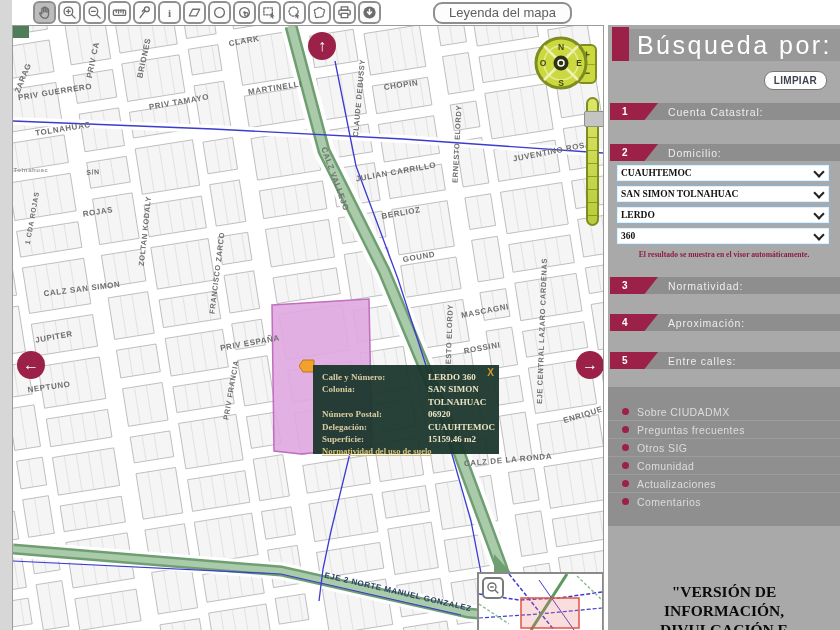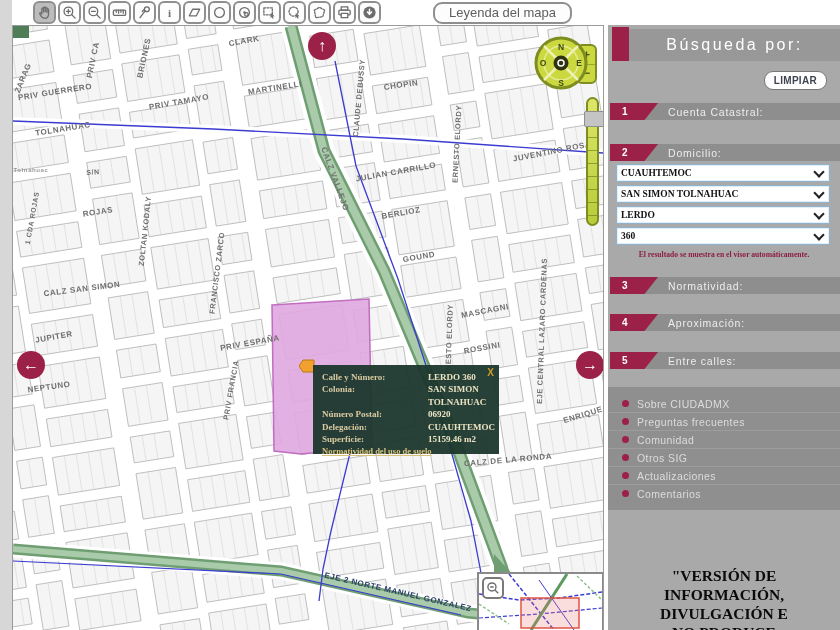--- a/index.html
+++ b/index.html
@@ -51,38 +51,38 @@
   
   .inset{position:absolute;right:-1px;bottom:-1px;width:127px;height:60px;background:#fff;
          border:2px solid #8a8a8a;box-sizing:border-box;}
   .inset-zoom{position:absolute;left:3px;top:3px;width:22px;height:22px;border:2px solid #7a7a7a;
               border-radius:5px;background:#fff;box-sizing:border-box;display:flex;align-items:center;justify-content:center;padding:0;}
   
   .sidebar{position:absolute;left:608px;top:25px;width:232px;height:605px;background:#a9a9a9;overflow:hidden;}
   .sb-title-row{position:relative;height:34px;margin-top:2px;}
   .sb-title-accent{position:absolute;left:4px;top:0;width:17px;height:34px;background:#9c2148;}
   .sb-title-band{position:absolute;left:21px;right:0;top:2px;height:32px;background:#989898;color:#fff;
-                 font-size:16px;display:flex;align-items:center;justify-content:center;letter-spacing:2.5px;}
+                 font-size:25px;display:flex;align-items:center;justify-content:center;letter-spacing:2.5px;}
   .sb-clear-row{display:flex;justify-content:flex-end;margin:10px 13px 0 0;}
   .clear-btn{background:#fdfdfd;border:1px solid #777;border-radius:9px;font-size:10px;font-weight:bold;
              color:#3f4450;padding:3px 9px;letter-spacing:.3px;font-family:"Liberation Sans",sans-serif;}
   .secbar{position:relative;margin-left:4px;height:17px;background:#8e8e8e;display:flex;align-items:center;
           color:#ededed;font-size:10.5px;padding-left:56px;letter-spacing:.8px;box-sizing:border-box;}
   .secnum{position:absolute;left:-2px;top:0;width:48px;height:17px;background:#9c2148;color:#fff;
           font-size:10px;font-weight:bold;display:flex;align-items:center;padding-left:12px;box-sizing:border-box;
           clip-path:polygon(0 0,100% 0,72% 100%,0 100%);}
   .mt13{margin-top:13px}.mt24{margin-top:24px}.mt18{margin-top:18px}.mt20{margin-top:20px}.mt21{margin-top:21px}
   .sel{margin:3px 10px 0 8px;height:16px;border:1px solid #8fb3cc;box-shadow:inset 0 0 0 1px #e3eef6;
        background:#fff;display:flex;align-items:center;justify-content:space-between;padding:0 6px 0 4px;
        font-family:"Liberation Serif",serif;font-size:9.5px;font-weight:bold;color:#111;}
   .chev{width:6px;height:6px;border-right:2px solid #222;border-bottom:2px solid #222;
         transform:rotate(45deg);margin-top:-3px;flex:none;}
   .sb-note{margin-top:5px;text-align:center;font-family:"Liberation Serif",serif;font-size:7.6px;
            font-weight:bold;color:#8c1d40;}
-  .links{margin-top:18px;background:#8f8f8f;padding:8px 0;}
+  .links{margin-top:18px;background:#8f8f8f;padding:16px 0;}
   .link-row{display:flex;align-items:center;height:17px;padding-left:14px;color:#dcdcdc;font-size:10.5px;
             letter-spacing:.4px;border-top:1px solid rgba(255,255,255,.12);cursor:pointer;}
   .link-row:first-child{border-top:none;}
   .bullet{width:7px;height:7px;border-radius:50%;background:#9c2148;margin-right:8px;flex:none;}
   .disclaimer{margin-top:56px;text-align:center;font-family:"Liberation Serif",serif;font-weight:bold;
               font-size:15.5px;color:#0a0a0a;line-height:19px;}
 </style>
 </head>
 <body>
 
@@ -1443,25 +1443,25 @@
         <div class="link-row">
           <span class="bullet"></span>
           <span>Sobre CIUDADMX</span>
         </div>
         <div class="link-row">
           <span class="bullet"></span>
           <span>Preguntas frecuentes</span>
         </div>
         <div class="link-row">
           <span class="bullet"></span>
-          <span>Comunidad</span>
+          <span>Otros SIG</span>
         </div>
         <div class="link-row">
           <span class="bullet"></span>
-          <span>Otros SIG</span>
+          <span>Comunidad</span>
         </div>
         <div class="link-row">
           <span class="bullet"></span>
           <span>Actualizaciones</span>
         </div>
         <div class="link-row">
           <span class="bullet"></span>
           <span>Comentarios</span>
         </div>
       </div>

